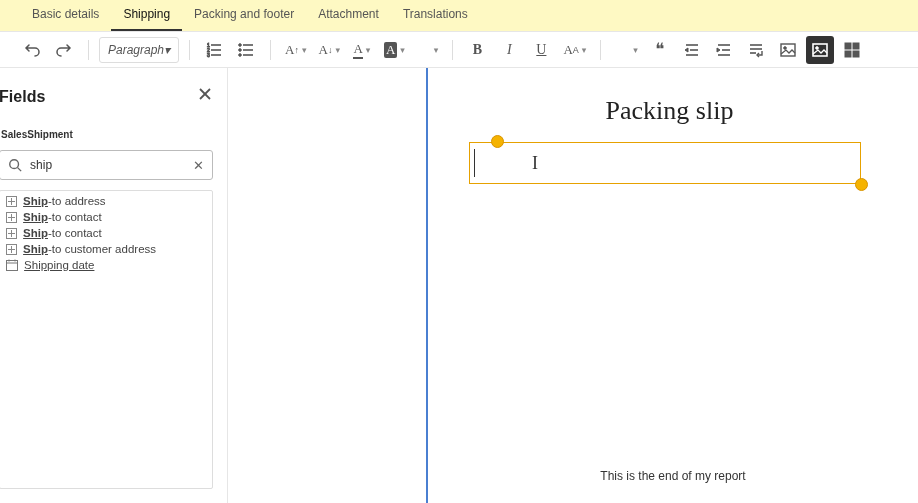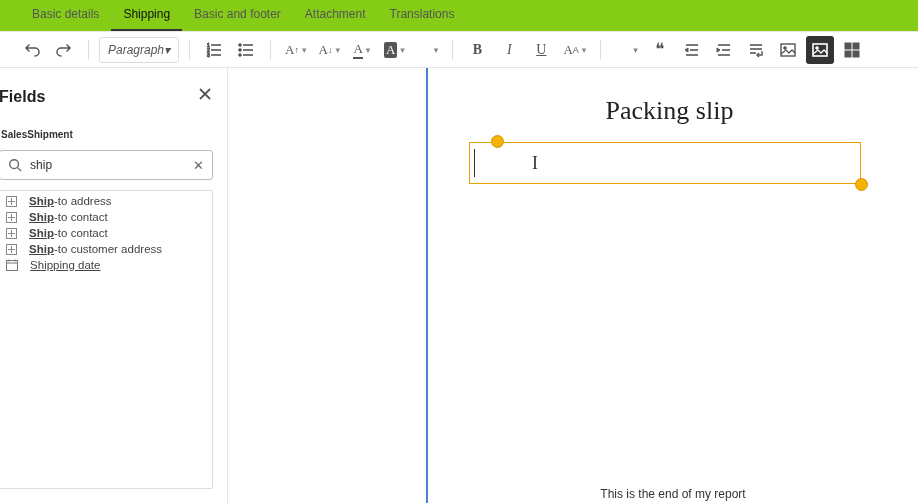--- a/index.html
+++ b/index.html
@@ -14,21 +14,21 @@
   }
 
   
   .tabs {
     display: flex;
     height: 32px;
     align-items: flex-end;
     border-bottom: 1px solid #e6e6e6;
     padding-left: 20px;
     gap: 0;
-    background:#84cc16;
+    background:#fef9c3;
   }
   .tab {
     padding: 7px 12px 8px;
     font-size: 12px;
     color: #555;
     cursor: pointer;
     border-bottom: 2px solid transparent;
   }
   .tab.active {
     color: #111;
@@ -112,21 +112,21 @@
     background:transparent;
   }
   .search-clear { font-size:13px; color:#666; cursor:pointer;}
   .field-list {
     border:1px solid #ddd; border-radius:2px;
     flex:1; overflow-y:scroll;
     padding:2px 0;
     font-size:11.5px;
   }
   .field-row {
-    display:flex; align-items:center; gap:12px;
+    display:flex; align-items:center; gap:6px;
     padding:2px 6px; cursor:pointer;
   }
   .exp-ic { width:11px; height:11px; flex-shrink:0;}
   .exp-ic rect{ fill:none; stroke:#888;}
   .exp-ic line{ stroke:#888;}
   .cal-ic { width:12px; height:12px; flex-shrink:0;}
   .field-label { color:#444;}
   .field-label .pre { font-weight:700; text-decoration:underline;}
   .shipdate { text-decoration:underline; color:#444;}
 
@@ -172,31 +172,31 @@
     font-family: Georgia, serif; font-size:18px; color:#333;
   }
   .handle {
     position:absolute; width:13px; height:13px; border-radius:50%;
     background:#f5b301; border:1px solid #d99400;
   }
   .handle.tl { left:22px; top:-7px;}
   .handle.br { right:-7px; bottom:-7px;}
 
   .end-text {
-    position:absolute; bottom:2px; left:50%; transform:translateX(-50%);
+    position:absolute; bottom:20px; left:50%; transform:translateX(-50%);
     font-size:12px; color:#333; font-family: Arial, sans-serif;
   }
 </style>
 </head>
 <body>
 
 <div class="tabs">
   <div class="tab">Basic details</div>
   <div class="tab active">Shipping</div>
-  <div class="tab">Basic and footer</div>
+  <div class="tab">Packing and footer</div>
   <div class="tab">Attachment</div>
   <div class="tab">Translations</div>
 </div>
 
 <div class="toolbar">
   <div class="tool-btn">
     <svg viewBox="0 0 16 16">
         <path d="M4 5 L1 8 L4 11 M1 8 H10 A4 4 0 0 1 10 16" fill="none" stroke-width="1.5" stroke-linecap="round" transform="translate(1,-2)"></path>
       </svg>
   </div>

